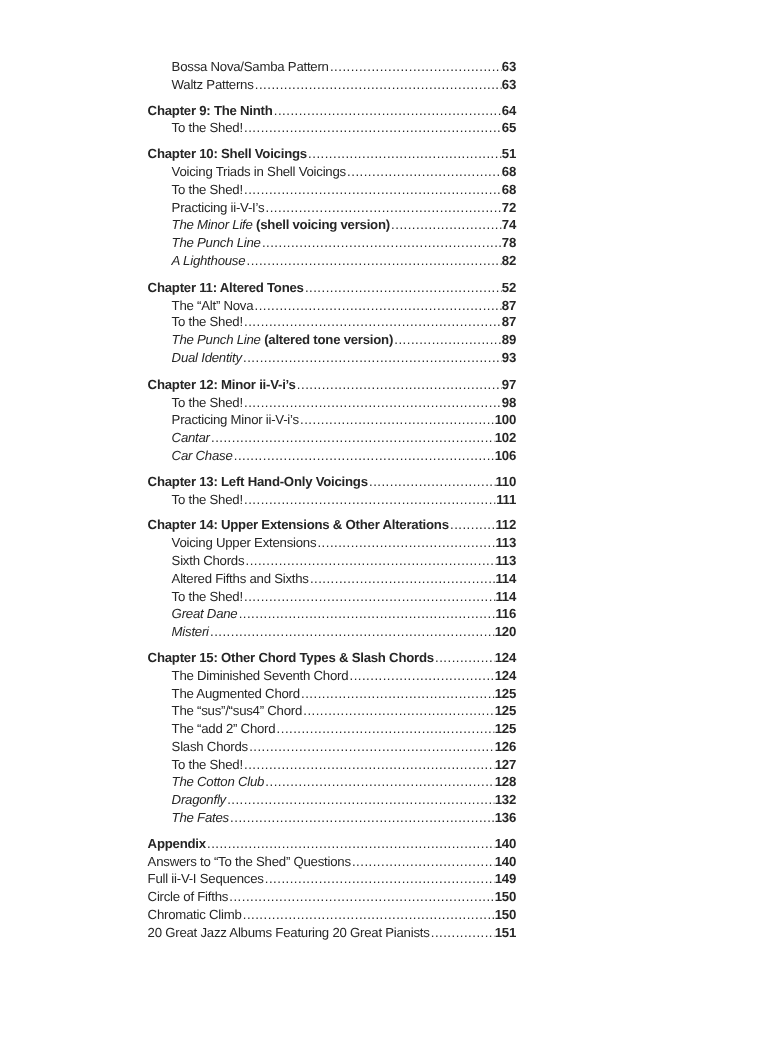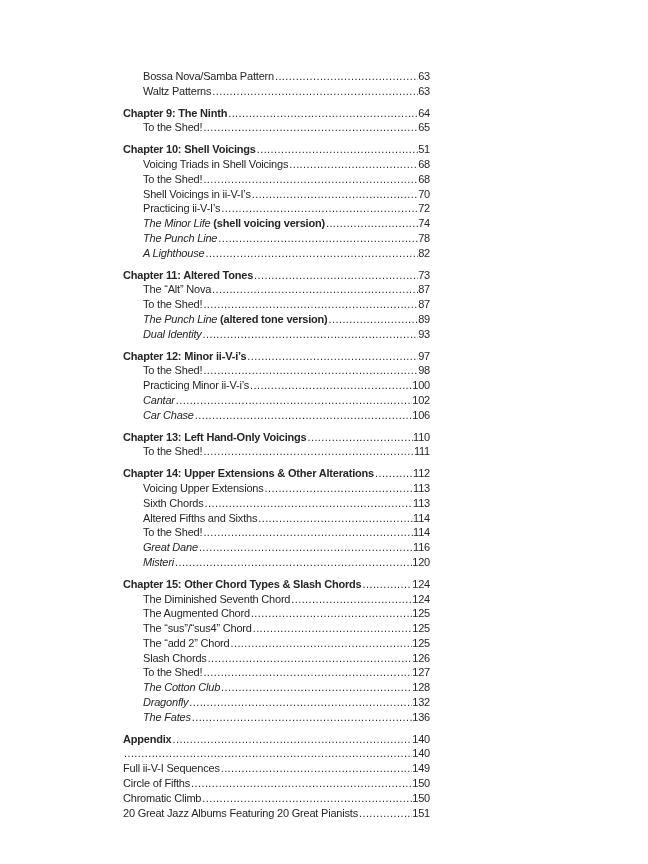--- a/index.html
+++ b/index.html
@@ -12,21 +12,21 @@
     width: 648px;
     height: 864px;
     background: #ffffff;
     overflow: hidden;
     font-family: "Liberation Sans", sans-serif;
     color: #262626;
   }
   .toc {
     position: absolute;
     left: 123px;
-    top: 69px;
+    top: 49px;
     width: 307px;
   }
   .toc-group {
     margin-bottom: 7px;
   }
   .toc-row {
     display: flex;
     align-items: baseline;
     font-size: 11px;
     line-height: 14.8px;
@@ -57,20 +57,21 @@
     min-width: 6px;
     padding: 0 1px;
   }
   .leader::after {
     content: "..................................................................................................................";
     letter-spacing: 0.4px;
   }
   .page-num {
     flex: 0 0 auto;
     text-align: center;
+    font-weight: bold;
   }
 </style>
 </head>
 <body>
 
 <div class="sheet">
   <div class="toc" id="toc">
       <div class="toc-group">
         <div class="toc-row section">
     <span class="label">Bossa Nova/Samba Pattern</span>
@@ -112,26 +113,20 @@
     <span class="leader"></span>
     <span class="page-num">68</span>
   </div>
         <div class="toc-row section">
     <span class="label">To the Shed!</span>
 
     <span class="leader"></span>
     <span class="page-num">68</span>
   </div>
         <div class="toc-row section">
-    <span class="label">Shell Voicings in ii-V-I’s</span>
-
-    <span class="leader"></span>
-    <span class="page-num">70</span>
-  </div>
-        <div class="toc-row section">
     <span class="label">Practicing ii-V-I’s</span>
 
     <span class="leader"></span>
     <span class="page-num">72</span>
   </div>
         <div class="toc-row song">
     <span class="label">The Minor Life</span>
     <span class="suffix"> (shell voicing version)</span>
     <span class="leader"></span>
     <span class="page-num">74</span>
@@ -147,21 +142,21 @@
 
     <span class="leader"></span>
     <span class="page-num">82</span>
   </div>
       </div>
       <div class="toc-group">
         <div class="toc-row chapter">
     <span class="label">Chapter 11: Altered Tones</span>
 
     <span class="leader"></span>
-    <span class="page-num">73</span>
+    <span class="page-num">52</span>
   </div>
         <div class="toc-row section">
     <span class="label">The “Alt” Nova</span>
 
     <span class="leader"></span>
     <span class="page-num">87</span>
   </div>
         <div class="toc-row section">
     <span class="label">To the Shed!</span>
 
@@ -334,20 +329,21 @@
   </div>
       </div>
       <div class="toc-group">
         <div class="toc-row chapter">
     <span class="label">Appendix</span>
 
     <span class="leader"></span>
     <span class="page-num">140</span>
   </div>
         <div class="toc-row plain">
+    <span class="label">Answers to “To the Shed” Questions</span>
 
     <span class="leader"></span>
     <span class="page-num">140</span>
   </div>
         <div class="toc-row plain">
     <span class="label">Full ii-V-I Sequences</span>
 
     <span class="leader"></span>
     <span class="page-num">149</span>
   </div>

